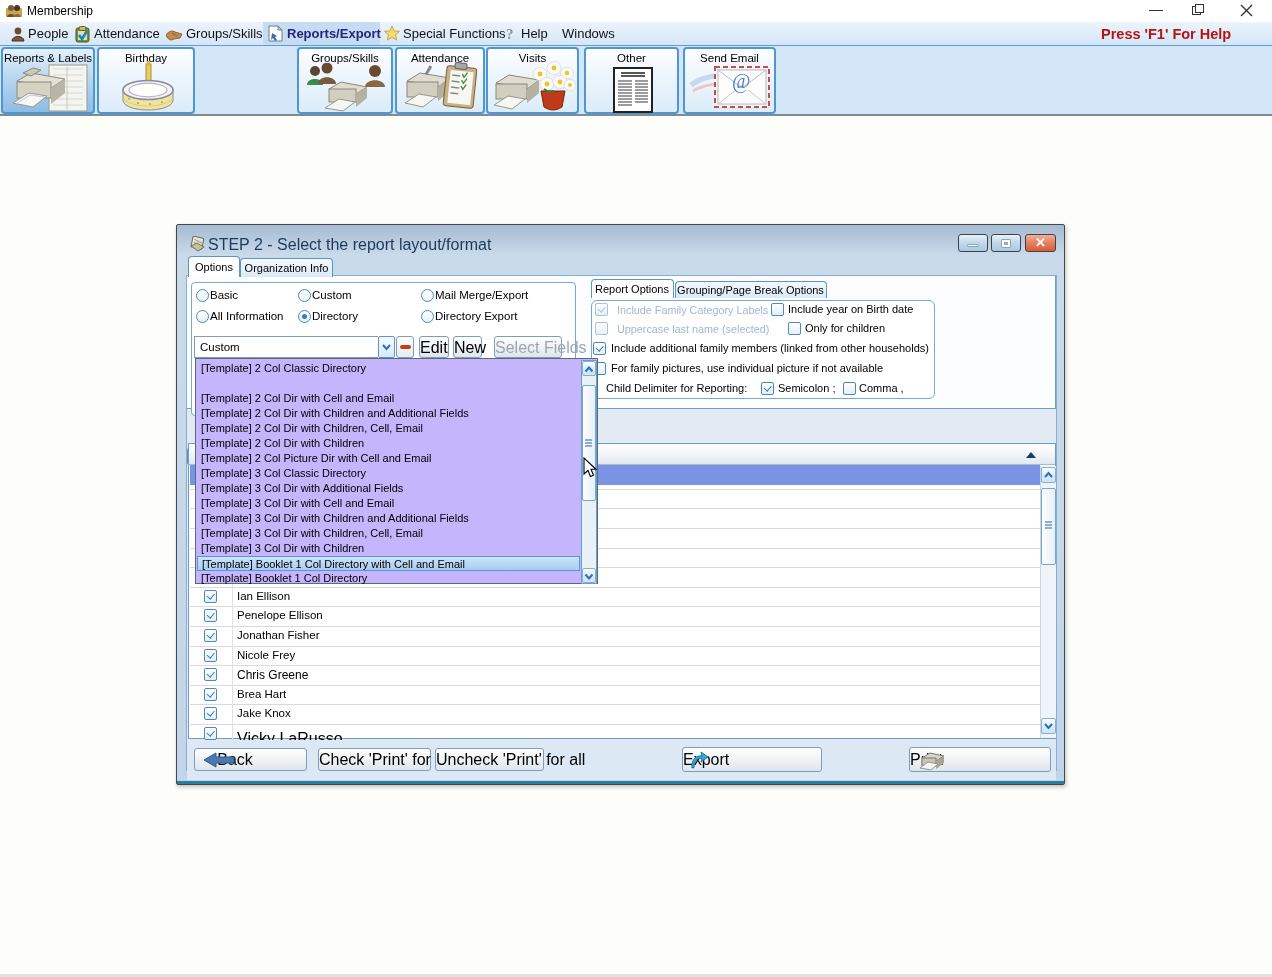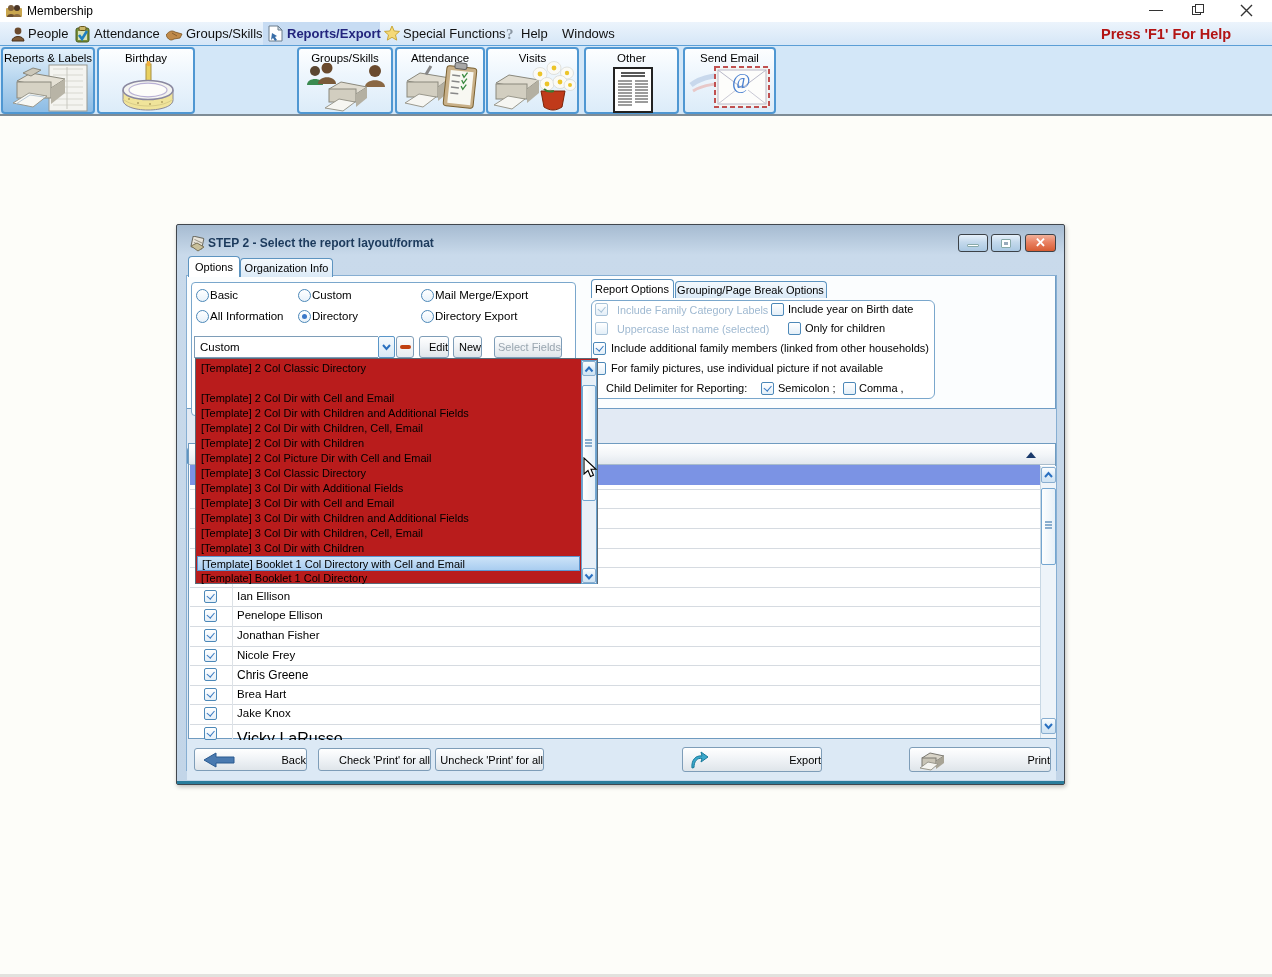--- a/index.html
+++ b/index.html
@@ -12,21 +12,21 @@
 .mi-hl{background:#c7dcf3;color:#23257d;font-weight:bold}
 #toolbar{left:0;top:45px;width:1272px;height:71px;background:#d3e7f8;border-top:1px solid #5b9ed6}
 #toolbar:after{content:"";position:absolute;left:0;top:68px;width:1272px;height:3px;background:#7e8c96}
 .tbtn{position:absolute;top:1px;height:67px;border:2px solid #4f97d2;border-radius:4px;background:linear-gradient(#fdfeff,#eef6fd 40%,#dcecf9);}
 .tbtn.sel{background:linear-gradient(#e4f1fb,#b9d7ef 45%,#8cbce5)}
 .tbtn .lbl{position:absolute;top:3px;left:0;width:100%;text-align:center;font-size:11.5px;color:#000}
 
 #client{left:0;top:116px;width:1272px;height:861px;background:#fdfdf9}
 
 #dlg{left:176px;top:224px;width:889px;height:561px;background:linear-gradient(#a6bbd1,#c9daeb 30px,#c2d5e8);border:1px solid #41474e;border-radius:2px;box-shadow:1px 2px 4px rgba(0,0,0,.25)}
-#dlgtitle{left:31px;top:11px;font-size:12px;font-weight:bold;color:#1c3a5c}
+#dlgtitle{left:31px;top:11px;font-size:16px;font-weight:normal;color:#1c3a5c}
 .wbtn{top:9px;height:18px;border:1px solid #3c4248;border-radius:3px}
 .wbtn.b{background:linear-gradient(#e7f1fa,#c4d9ec 45%,#aac8e2)}
 .wbtn.r{background:linear-gradient(#f0b09a,#e98263 45%,#d75c33)}
 #dlgbody{left:9px;top:50px;width:871px;height:496px;background:#e2eaf4;border:1px solid #86aed2}
 
 .tab{position:absolute;border:1px solid #5d94c0;border-bottom:none;border-radius:4px 4px 0 0;font-size:11px;white-space:nowrap;color:#000;text-align:center;background:linear-gradient(#f4f9fd,#dbeaf7)}
 .tab.on{background:#fff;z-index:3}
 
 .gbox{position:absolute;background:#fff;border:1px solid #7aa7cc;border-radius:4px}
 
@@ -34,24 +34,24 @@
 .radio.on:after{content:"";position:absolute;left:3px;top:3px;width:5px;height:5px;border-radius:50%;background:#3a78c8}
 .rlbl{position:absolute;font-size:11.5px;color:#000}
 
 .cb{position:absolute;width:13px;height:13px;border:1px solid #4c88b8;border-radius:2px;background:linear-gradient(#fff,#e4eff8)}
 .cb.dis{border-color:#a8c2d8}
 .cb.chk:after{content:"";position:absolute;left:2px;top:2px;width:6px;height:3.5px;border-left:1.6px solid #3a7ac2;border-bottom:1.6px solid #3a7ac2;transform:rotate(-50deg)}
 .cb.dis.chk:after{border-color:#a8c2d8}
 .clbl{position:absolute;font-size:11px;color:#000;white-space:nowrap}
 .clbl.dis{color:#9fb9d1}
 
-.btn{position:absolute;border:1px solid #7e9db8;border-radius:3px;background:linear-gradient(#ffffff,#f1f4f7 45%,#dfe5ea);font-size:11px;color:#000;text-align:right;white-space:nowrap}
+.btn{position:absolute;border:1px solid #7e9db8;border-radius:3px;background:linear-gradient(#ffffff,#f1f4f7 45%,#dfe5ea);font-size:16px;color:#000;text-align:left;white-space:nowrap}
 .btn.dis{color:#9aa6b0}
 
-#ddl{left:195px;top:358px;width:403px;height:226px;background:#b91c1c;border:1px solid #5a6a78;z-index:10}
+#ddl{left:195px;top:358px;width:403px;height:226px;background:#c4b5fd;border:1px solid #5a6a78;z-index:10}
 .ddi{position:absolute;left:1px;width:384px;height:15px;font-size:11px;color:#000;padding-left:4px;white-space:nowrap}
 .ddi.sel{background:linear-gradient(#cce3f8,#a9cdf0);border:1px solid #5a96d0;width:383px}
 
 .sbtn{position:absolute;border:1px solid #88aed0;border-radius:2px;background:linear-gradient(#fbfdfe,#dcebf7 55%,#cfe3f3);color:#2a70c0;text-align:center}
 .sthumb{position:absolute;border:1px solid #74a6d0;border-radius:2px;background:linear-gradient(90deg,#fdfefe,#e6f0f8)}
 
 #list{left:11px;top:218px;width:868px;height:296px;background:#fff;border:1px solid #6f9bc0}
 </style></head>
 <body>
 

